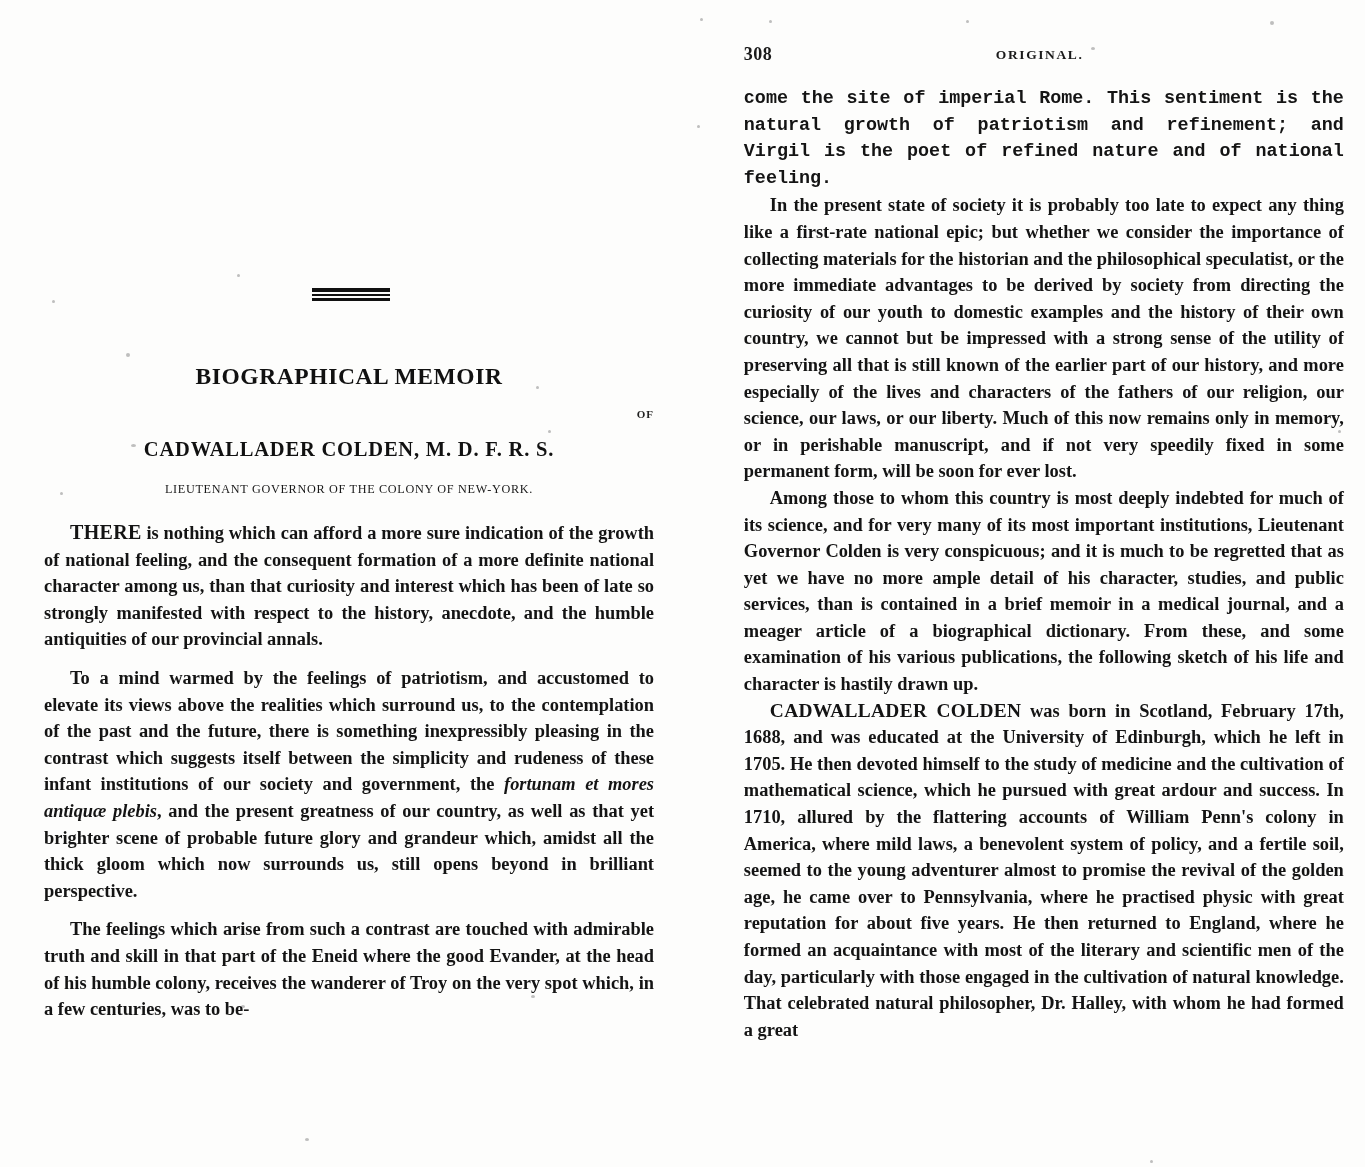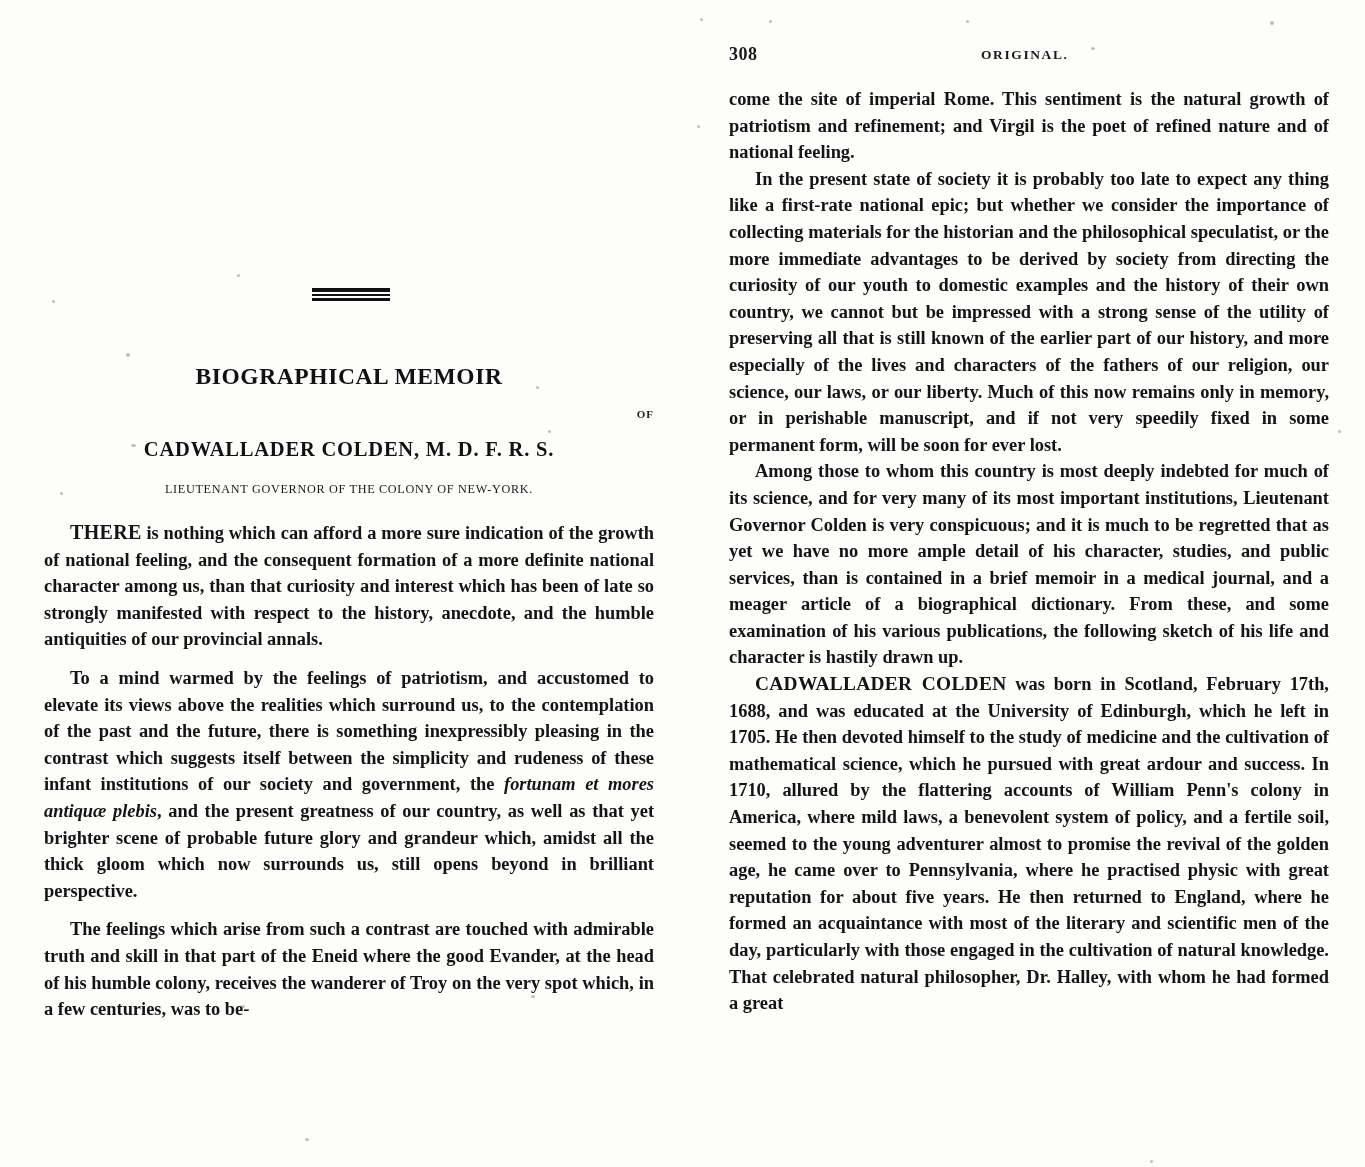--- a/index.html
+++ b/index.html
@@ -29,21 +29,21 @@
     opacity: 0.55;
   }
   .columns {
     position: absolute;
     inset: 0;
     display: flex;
   }
   .col-left {
     width: 690px;
     position: relative;
-    padding: 1px;
+    padding: 16px;
   }
   .col-right {
     width: 675px;
     position: relative;
   }
 
   
   .left-inner {
     position: absolute;
     left: 44px;
@@ -153,21 +153,21 @@
   }
   .right-body {
     margin-top: 2px;
     font-size: 18.4px;
     line-height: 26.6px;
     text-align: justify;
     color: #141414;
     font-weight: 600;
   }
   .right-body p { margin: 0; text-indent: 26px; }
-  .right-body p.cont { text-indent: 0; }
+  .right-body p.cont { text-indent: 0; font-family: Liberation Mono, monospace; }
   .sc {
     font-variant: small-caps;
     font-size: 19.4px;
     letter-spacing: 0.3px;
   }
 </style>
 </head>
 <body>
 
 <div class="page">

